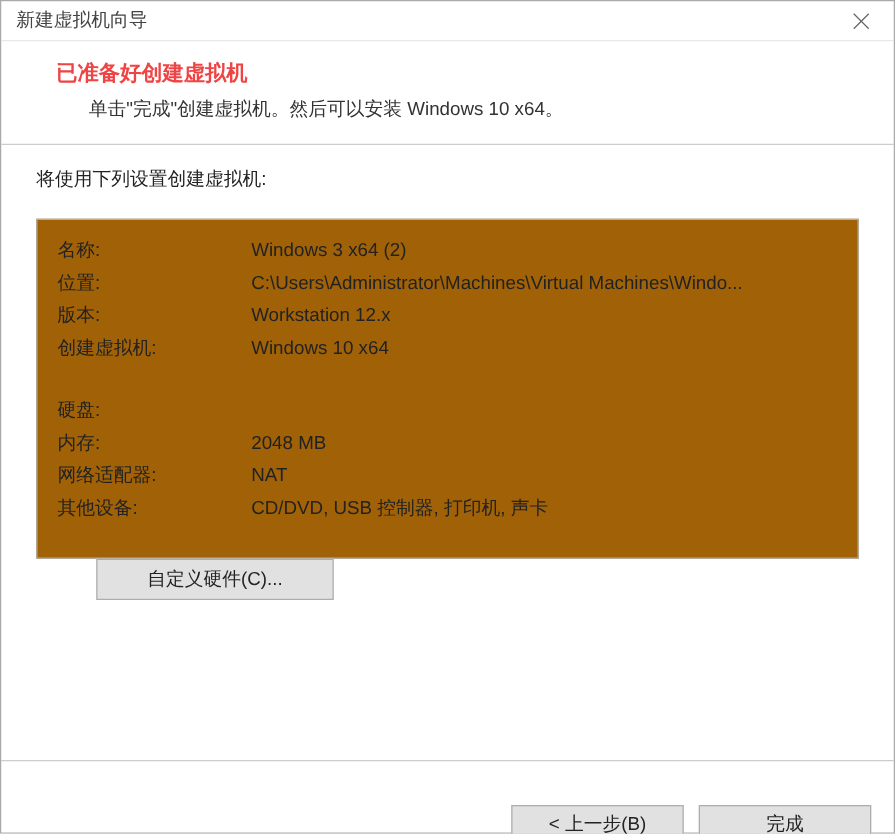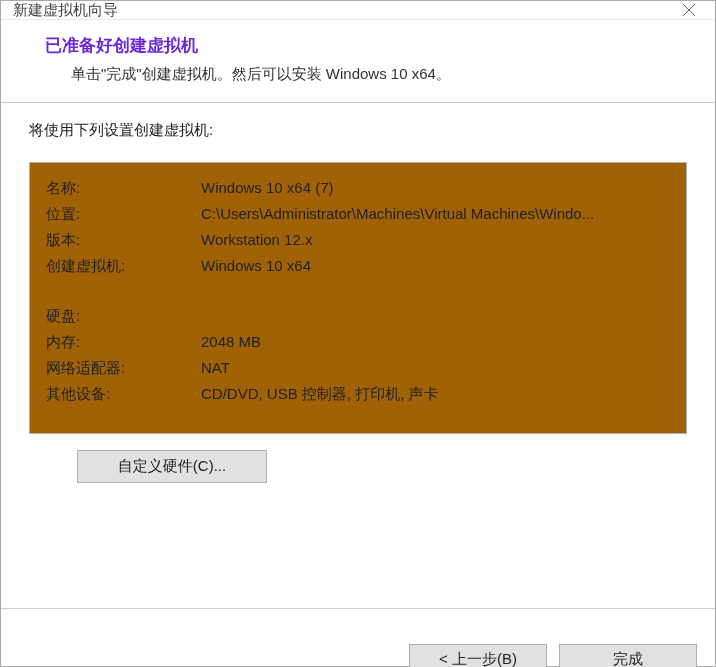--- a/index.html
+++ b/index.html
@@ -14,21 +14,21 @@
     }
     .window {
       width: 716px;
       height: 667px;
       border: 1px solid #aaa;
       display: flex;
       flex-direction: column;
       background: #fff;
     }
     .titlebar {
-      height: 19px;
+      height: 32px;
       display: flex;
       align-items: center;
       justify-content: space-between;
       padding: 0 10px 0 12px;
       border-bottom: 1px solid #e8e8e8;
       text-align: center;
     }
     .titlebar-title {
       font-size: 15px;
       color: #444;
@@ -44,21 +44,21 @@
     }
     .close-icon svg { width: 14px; height: 14px; stroke: #666; stroke-width: 1; }
 
     .header-area {
       padding: 14px 30px 18px 30px;
       border-bottom: 1px solid #ccc;
     }
     .header-title {
       font-size: 17px;
       font-weight: bold;
-      color: #6d28d9;
+      color: #ef4444;
       margin-left: 14px;
     }
     .header-subtitle {
       font-size: 15px;
       color: #333;
       margin-top: 8px;
       margin-left: 40px;
     }
 
     .content {
@@ -87,21 +87,20 @@
     }
     .value {
       color: #222;
       white-space: nowrap;
       overflow: hidden;
       text-overflow: ellipsis;
     }
     .spacer { height: 24px; }
 
     .customize-row {
-      margin-top: 16px;
       padding-left: 48px;
     }
     .btn {
       background: #e1e1e1;
       border: 1px solid #adadad;
       font-family: inherit;
       font-size: 15px;
       cursor: pointer;
       color: #222;
     }
@@ -144,21 +143,21 @@
     <div class="header-title">已准备好创建虚拟机</div>
     <div class="header-subtitle">单击"完成"创建虚拟机。然后可以安装 Windows 10 x64。</div>
   </div>
 
   <div class="content">
     <div class="intro-line">将使用下列设置创建虚拟机:</div>
 
     <div class="summary-box">
       <div class="row">
         <div class="label">名称:</div>
-        <div class="value">Windows 10 x64 (7)</div>
+        <div class="value">Windows 3 x64 (2)</div>
       </div>
       <div class="row">
         <div class="label">位置:</div>
         <div class="value">C:\Users\Administrator\Machines\Virtual Machines\Windo...</div>
       </div>
       <div class="row">
         <div class="label">版本:</div>
         <div class="value">Workstation 12.x</div>
       </div>
       <div class="row">

